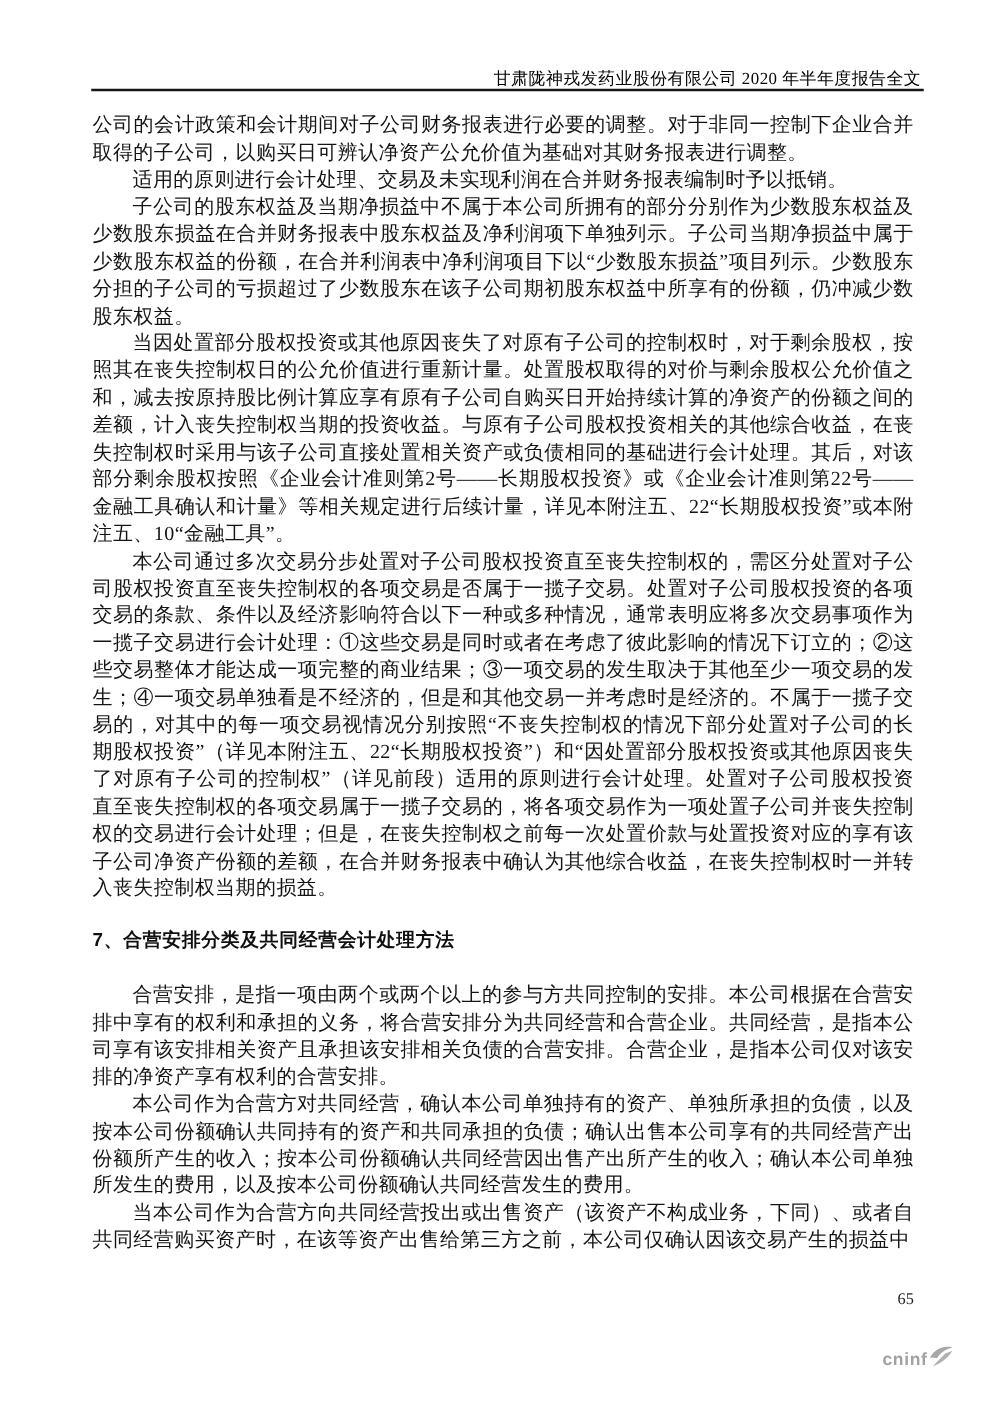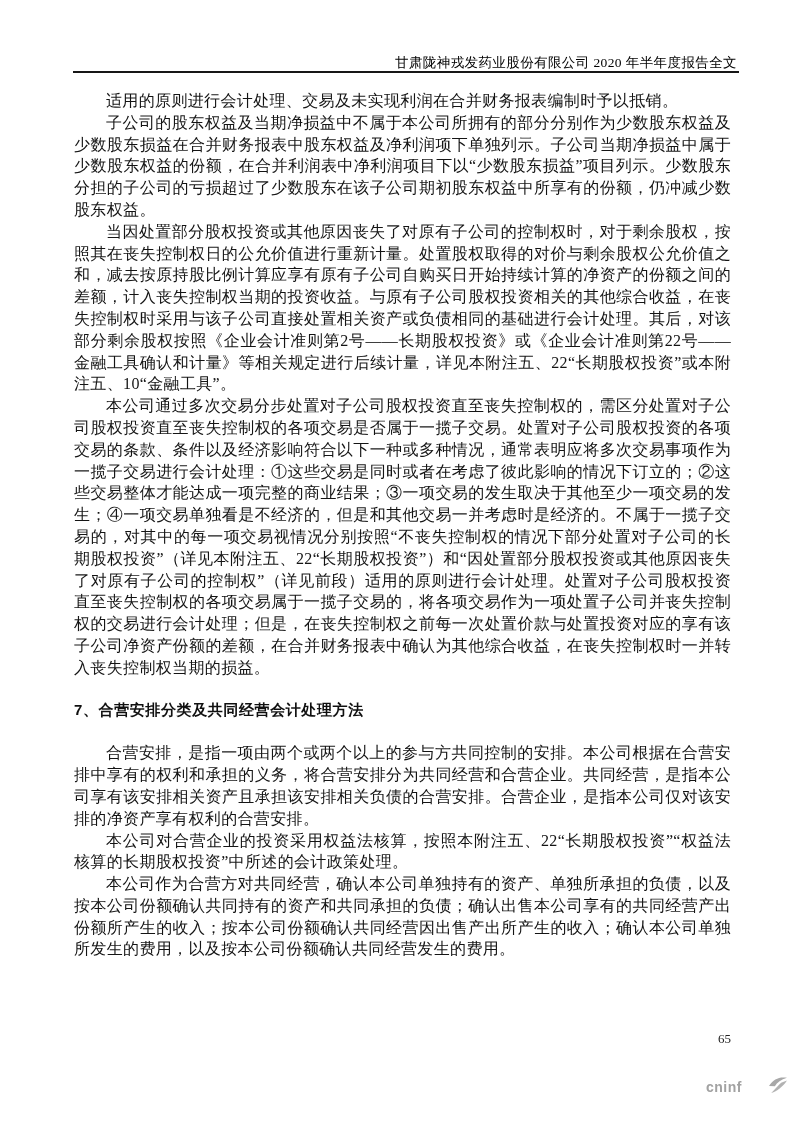--- a/index.html
+++ b/index.html
@@ -69,21 +69,21 @@
     right: 3px;
     width: 84px;
     font-family: "Liberation Sans", "DejaVu Sans", sans-serif;
     color: #a6a6a6;
     text-align: center;
     line-height: 1;
   }
   .brand-row {
     display: flex;
     align-items: center;
-    justify-content: space-between;
+    justify-content: flex-start;
     gap: 1px;
     padding-right: 2px;
   }
   .brand-name {
     font-size: 14px;
     font-weight: 700;
     letter-spacing: 0.5px;
     color: #a2a2a2;
   }
   .brand-swirl { display: inline-block; }
@@ -106,30 +106,31 @@
 <body>
 
 <div class="page">
 
   <div class="header">
     <span>甘肃陇神戎发药业股份有限公司 2020 年半年度报告全文</span>
   </div>
   <div class="header-rule"></div>
 
   <div class="content">
+    <p class="para noindent">公司的会计政策和会计期间对子公司财务报表进行必要的调整。对于非同一控制下企业合并取得的子公司，以购买日可辨认净资产公允价值为基础对其财务报表进行调整。</p>
     <p class="para">适用的原则进行会计处理、交易及未实现利润在合并财务报表编制时予以抵销。</p>
     <p class="para">子公司的股东权益及当期净损益中不属于本公司所拥有的部分分别作为少数股东权益及少数股东损益在合并财务报表中股东权益及净利润项下单独列示。子公司当期净损益中属于少数股东权益的份额，在合并利润表中净利润项目下以“少数股东损益”项目列示。少数股东分担的子公司的亏损超过了少数股东在该子公司期初股东权益中所享有的份额，仍冲减少数股东权益。</p>
     <p class="para">当因处置部分股权投资或其他原因丧失了对原有子公司的控制权时，对于剩余股权，按照其在丧失控制权日的公允价值进行重新计量。处置股权取得的对价与剩余股权公允价值之和，减去按原持股比例计算应享有原有子公司自购买日开始持续计算的净资产的份额之间的差额，计入丧失控制权当期的投资收益。与原有子公司股权投资相关的其他综合收益，在丧失控制权时采用与该子公司直接处置相关资产或负债相同的基础进行会计处理。其后，对该部分剩余股权按照《企业会计准则第2号——长期股权投资》或《企业会计准则第22号——金融工具确认和计量》等相关规定进行后续计量，详见本附注五、22“长期股权投资”或本附注五、10“金融工具”。</p>
     <p class="para">本公司通过多次交易分步处置对子公司股权投资直至丧失控制权的，需区分处置对子公司股权投资直至丧失控制权的各项交易是否属于一揽子交易。处置对子公司股权投资的各项交易的条款、条件以及经济影响符合以下一种或多种情况，通常表明应将多次交易事项作为一揽子交易进行会计处理：①这些交易是同时或者在考虑了彼此影响的情况下订立的；②这些交易整体才能达成一项完整的商业结果；③一项交易的发生取决于其他至少一项交易的发生；④一项交易单独看是不经济的，但是和其他交易一并考虑时是经济的。不属于一揽子交易的，对其中的每一项交易视情况分别按照“不丧失控制权的情况下部分处置对子公司的长期股权投资”（详见本附注五、22“长期股权投资”）和“因处置部分股权投资或其他原因丧失了对原有子公司的控制权”（详见前段）适用的原则进行会计处理。处置对子公司股权投资直至丧失控制权的各项交易属于一揽子交易的，将各项交易作为一项处置子公司并丧失控制权的交易进行会计处理；但是，在丧失控制权之前每一次处置价款与处置投资对应的享有该子公司净资产份额的差额，在合并财务报表中确认为其他综合收益，在丧失控制权时一并转入丧失控制权当期的损益。</p>
 
     <h2 class="section-heading">7、合营安排分类及共同经营会计处理方法</h2>
 
     <p class="para">合营安排，是指一项由两个或两个以上的参与方共同控制的安排。本公司根据在合营安排中享有的权利和承担的义务，将合营安排分为共同经营和合营企业。共同经营，是指本公司享有该安排相关资产且承担该安排相关负债的合营安排。合营企业，是指本公司仅对该安排的净资产享有权利的合营安排。</p>
-    <p class="para">本公司对合营企业的投资采用权益法核算，按照本附注五、22“长期股权投资”“权益法核算的长期股权投资”中所述的会计政策处理。</p>
     <p class="para">本公司作为合营方对共同经营，确认本公司单独持有的资产、单独所承担的负债，以及按本公司份额确认共同持有的资产和共同承担的负债；确认出售本公司享有的共同经营产出份额所产生的收入；按本公司份额确认共同经营因出售产出所产生的收入；确认本公司单独所发生的费用，以及按本公司份额确认共同经营发生的费用。</p>
+    <p class="para">当本公司作为合营方向共同经营投出或出售资产（该资产不构成业务，下同）、或者自共同经营购买资产时，在该等资产出售给第三方之前，本公司仅确认因该交易产生的损益中</p>
   </div>
 
   <div class="page-number">65</div>
 
   <div class="footer-brand">
     <div class="brand-row">
       <span class="brand-name">cninf</span>
       <span class="brand-swirl">
         <svg width="20" height="18" viewBox="0 0 22 20" aria-hidden="true">
           <path d="M1 11 C6 3 13 0.5 21 2 C14.5 4 10 7 7.5 11.5 Z" fill="#a8a8a8"></path>

